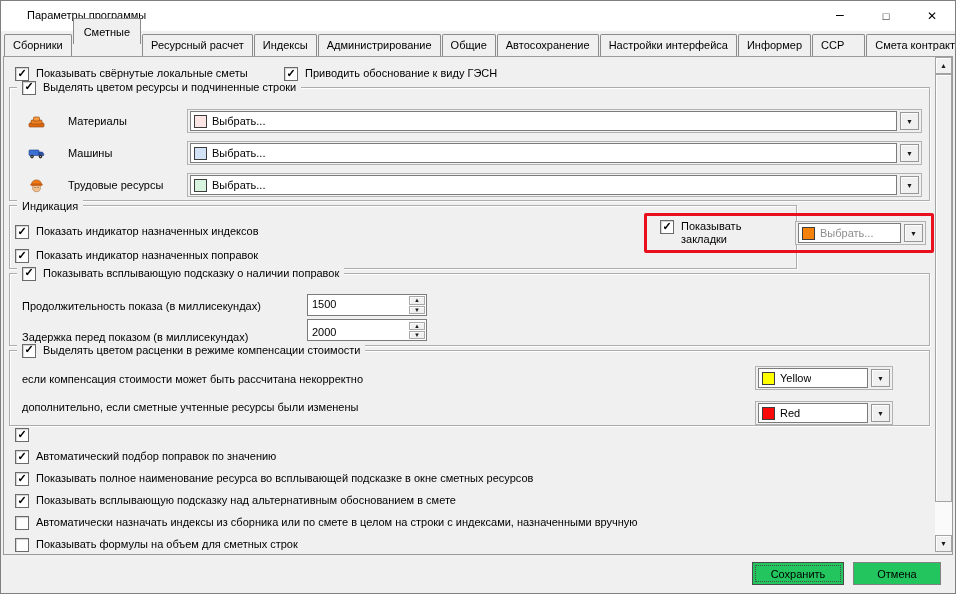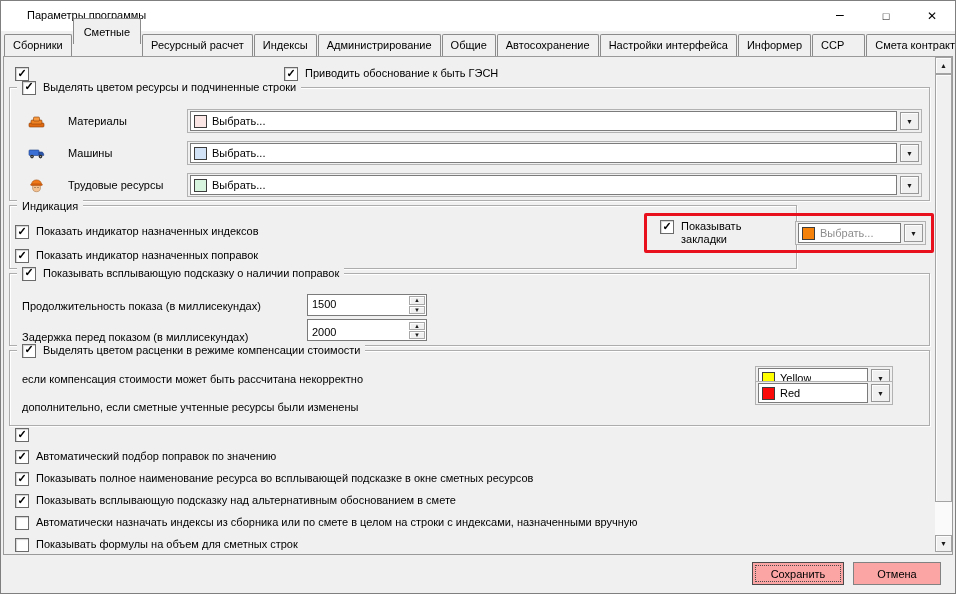--- a/index.html
+++ b/index.html
@@ -92,21 +92,21 @@
   .combo.fixed { position:absolute; width:138px; z-index:2; }
   
   .scroll { position:absolute; left:934px; top:56px; width:17px; height:495px; background:#f7f7f7; display:flex; flex-direction:column; z-index:3; }
   .sc-btn { height:17px; flex:none; box-sizing:border-box; background:#f0f0f0; border:1px solid #a3a3a3; display:flex; align-items:center; justify-content:center; box-shadow:inset 1px 1px 0 #fdfdfd; }
   .sc-btn .arr { font-size:7px; }
   .sc-thumb { height:428px; flex:none; box-sizing:border-box; background:#f0f0f0; border:1px solid #a3a3a3; box-shadow:inset 1px 1px 0 #fdfdfd; }
   .sc-track { flex:1; background:#fafafa; }
   
   .btn {
     position:absolute; top:561px; height:23px; box-sizing:border-box;
-    background:#fca5a5; border:1px solid #828282;
+    background:#22c55e; border:1px solid #828282;
     display:flex; align-items:center; justify-content:center;
   }
   .btn.default { border-color:#4a4a4a; outline:1px dotted #4a4a4a; outline-offset:-4px; }
 </style>
 </head>
 <body>
 
 <div class="window">
 
   <div class="titlebar">
@@ -137,26 +137,27 @@
     <div class="tab wide">ССР</div>
     <div class="tab">Смета контракта</div>
   </div>
 
   <div class="page"></div>
 
   <div class="cb" style="left:14px; top:66px;">
     <span class="box">
         <span class="mark">✓</span>
       </span>
+    <span class="lbl">Показывать свёрнутые локальные сметы</span>
   </div>
   <div class="cb" style="left:283px; top:66px;">
     <span class="box">
         <span class="mark">✓</span>
       </span>
-    <span class="lbl">Приводить обоснование к быть ГЭСН</span>
+    <span class="lbl">Приводить обоснование к виду ГЭСН</span>
   </div>
 
   <div class="grp" style="left:8px; top:86px; width:921px; height:114px;">
     <div class="grp-caption">
       <div class="cb inline">
         <span class="box">
             <span class="mark">✓</span>
           </span>
         <span class="lbl">Выделять цветом ресурсы и подчиненные строки</span>
       </div>
@@ -312,21 +313,21 @@
     <div class="combo fixed" style="left:745px; top:15px;">
       <div class="combo-field">
         <span class="swatch" style="background: rgb(255, 255, 0);"></span>
         <span class="combo-text">Yellow</span>
       </div>
       <div class="combo-btn">
           <span class="arr">▼</span>
         </div>
     </div>
     <span class="slabel" style="left:12px; top:50px;">дополнительно, если сметные учтенные ресурсы были изменены</span>
-    <div class="combo fixed" style="left:745px; top:30px;">
+    <div class="combo fixed" style="left:745px; top:50px;">
       <div class="combo-field">
         <span class="swatch" style="background: rgb(251, 10, 10);"></span>
         <span class="combo-text">Red</span>
       </div>
       <div class="combo-btn">
           <span class="arr">▼</span>
         </div>
     </div>
   </div>
 

